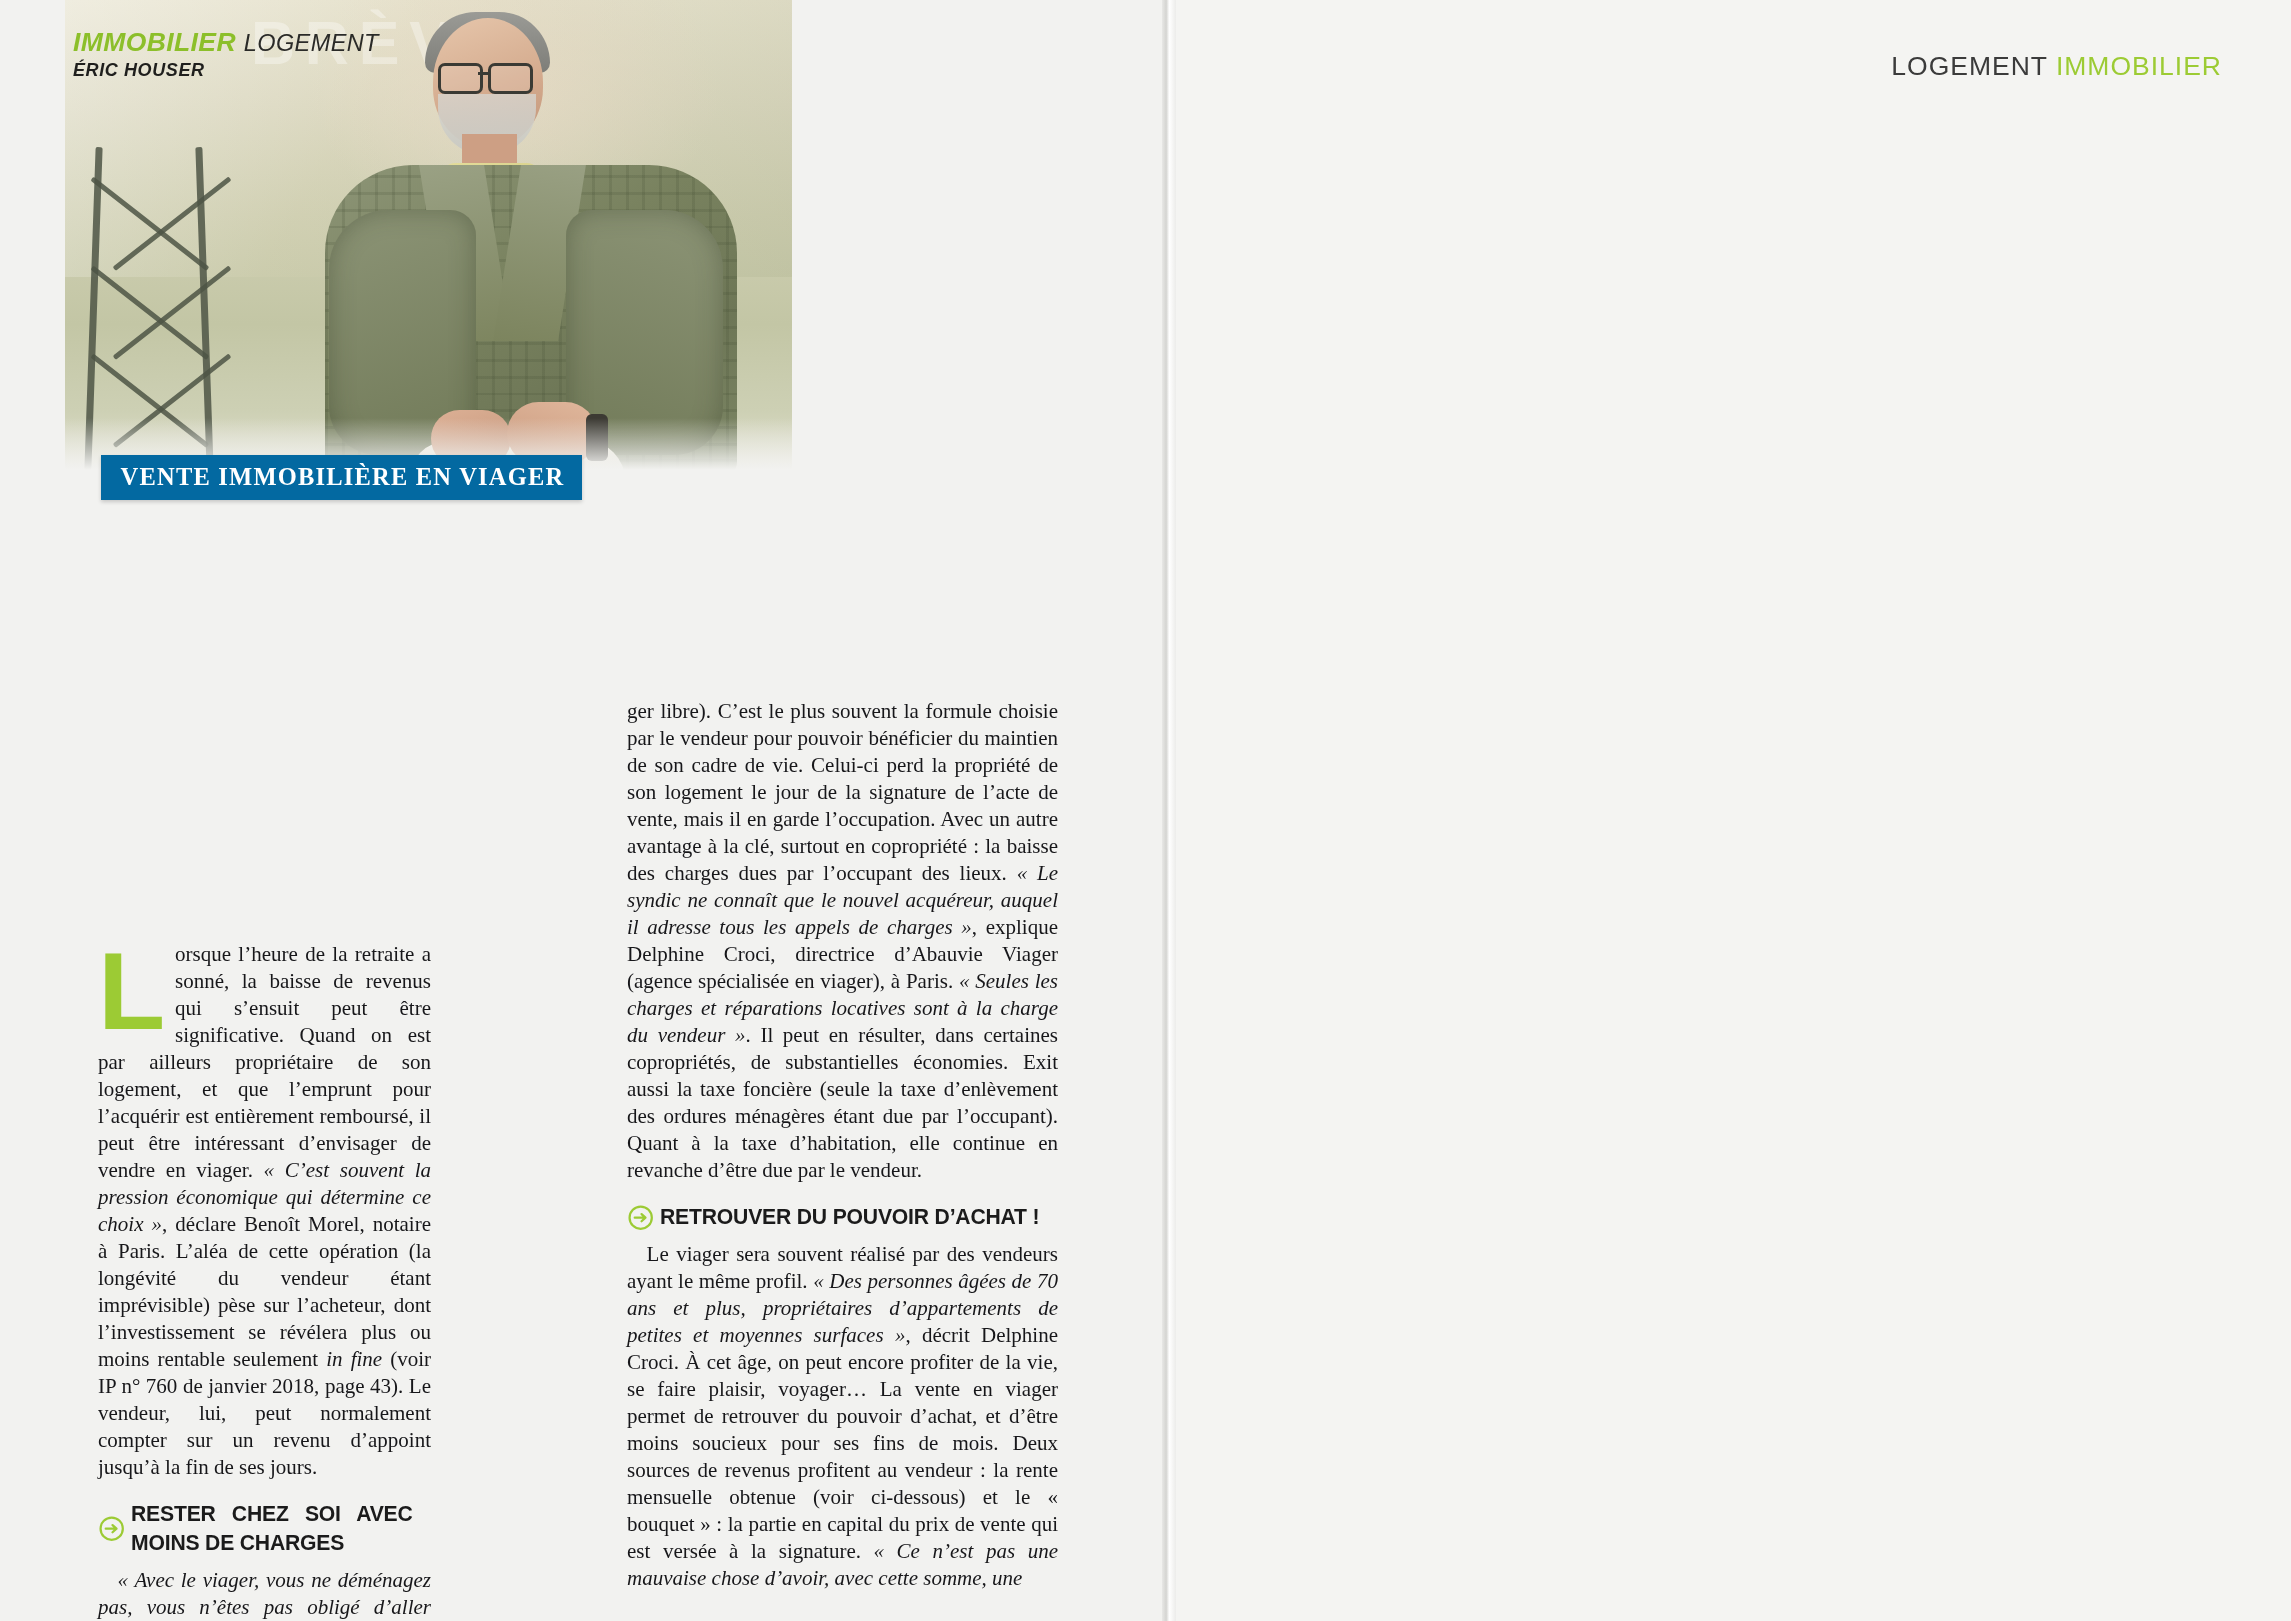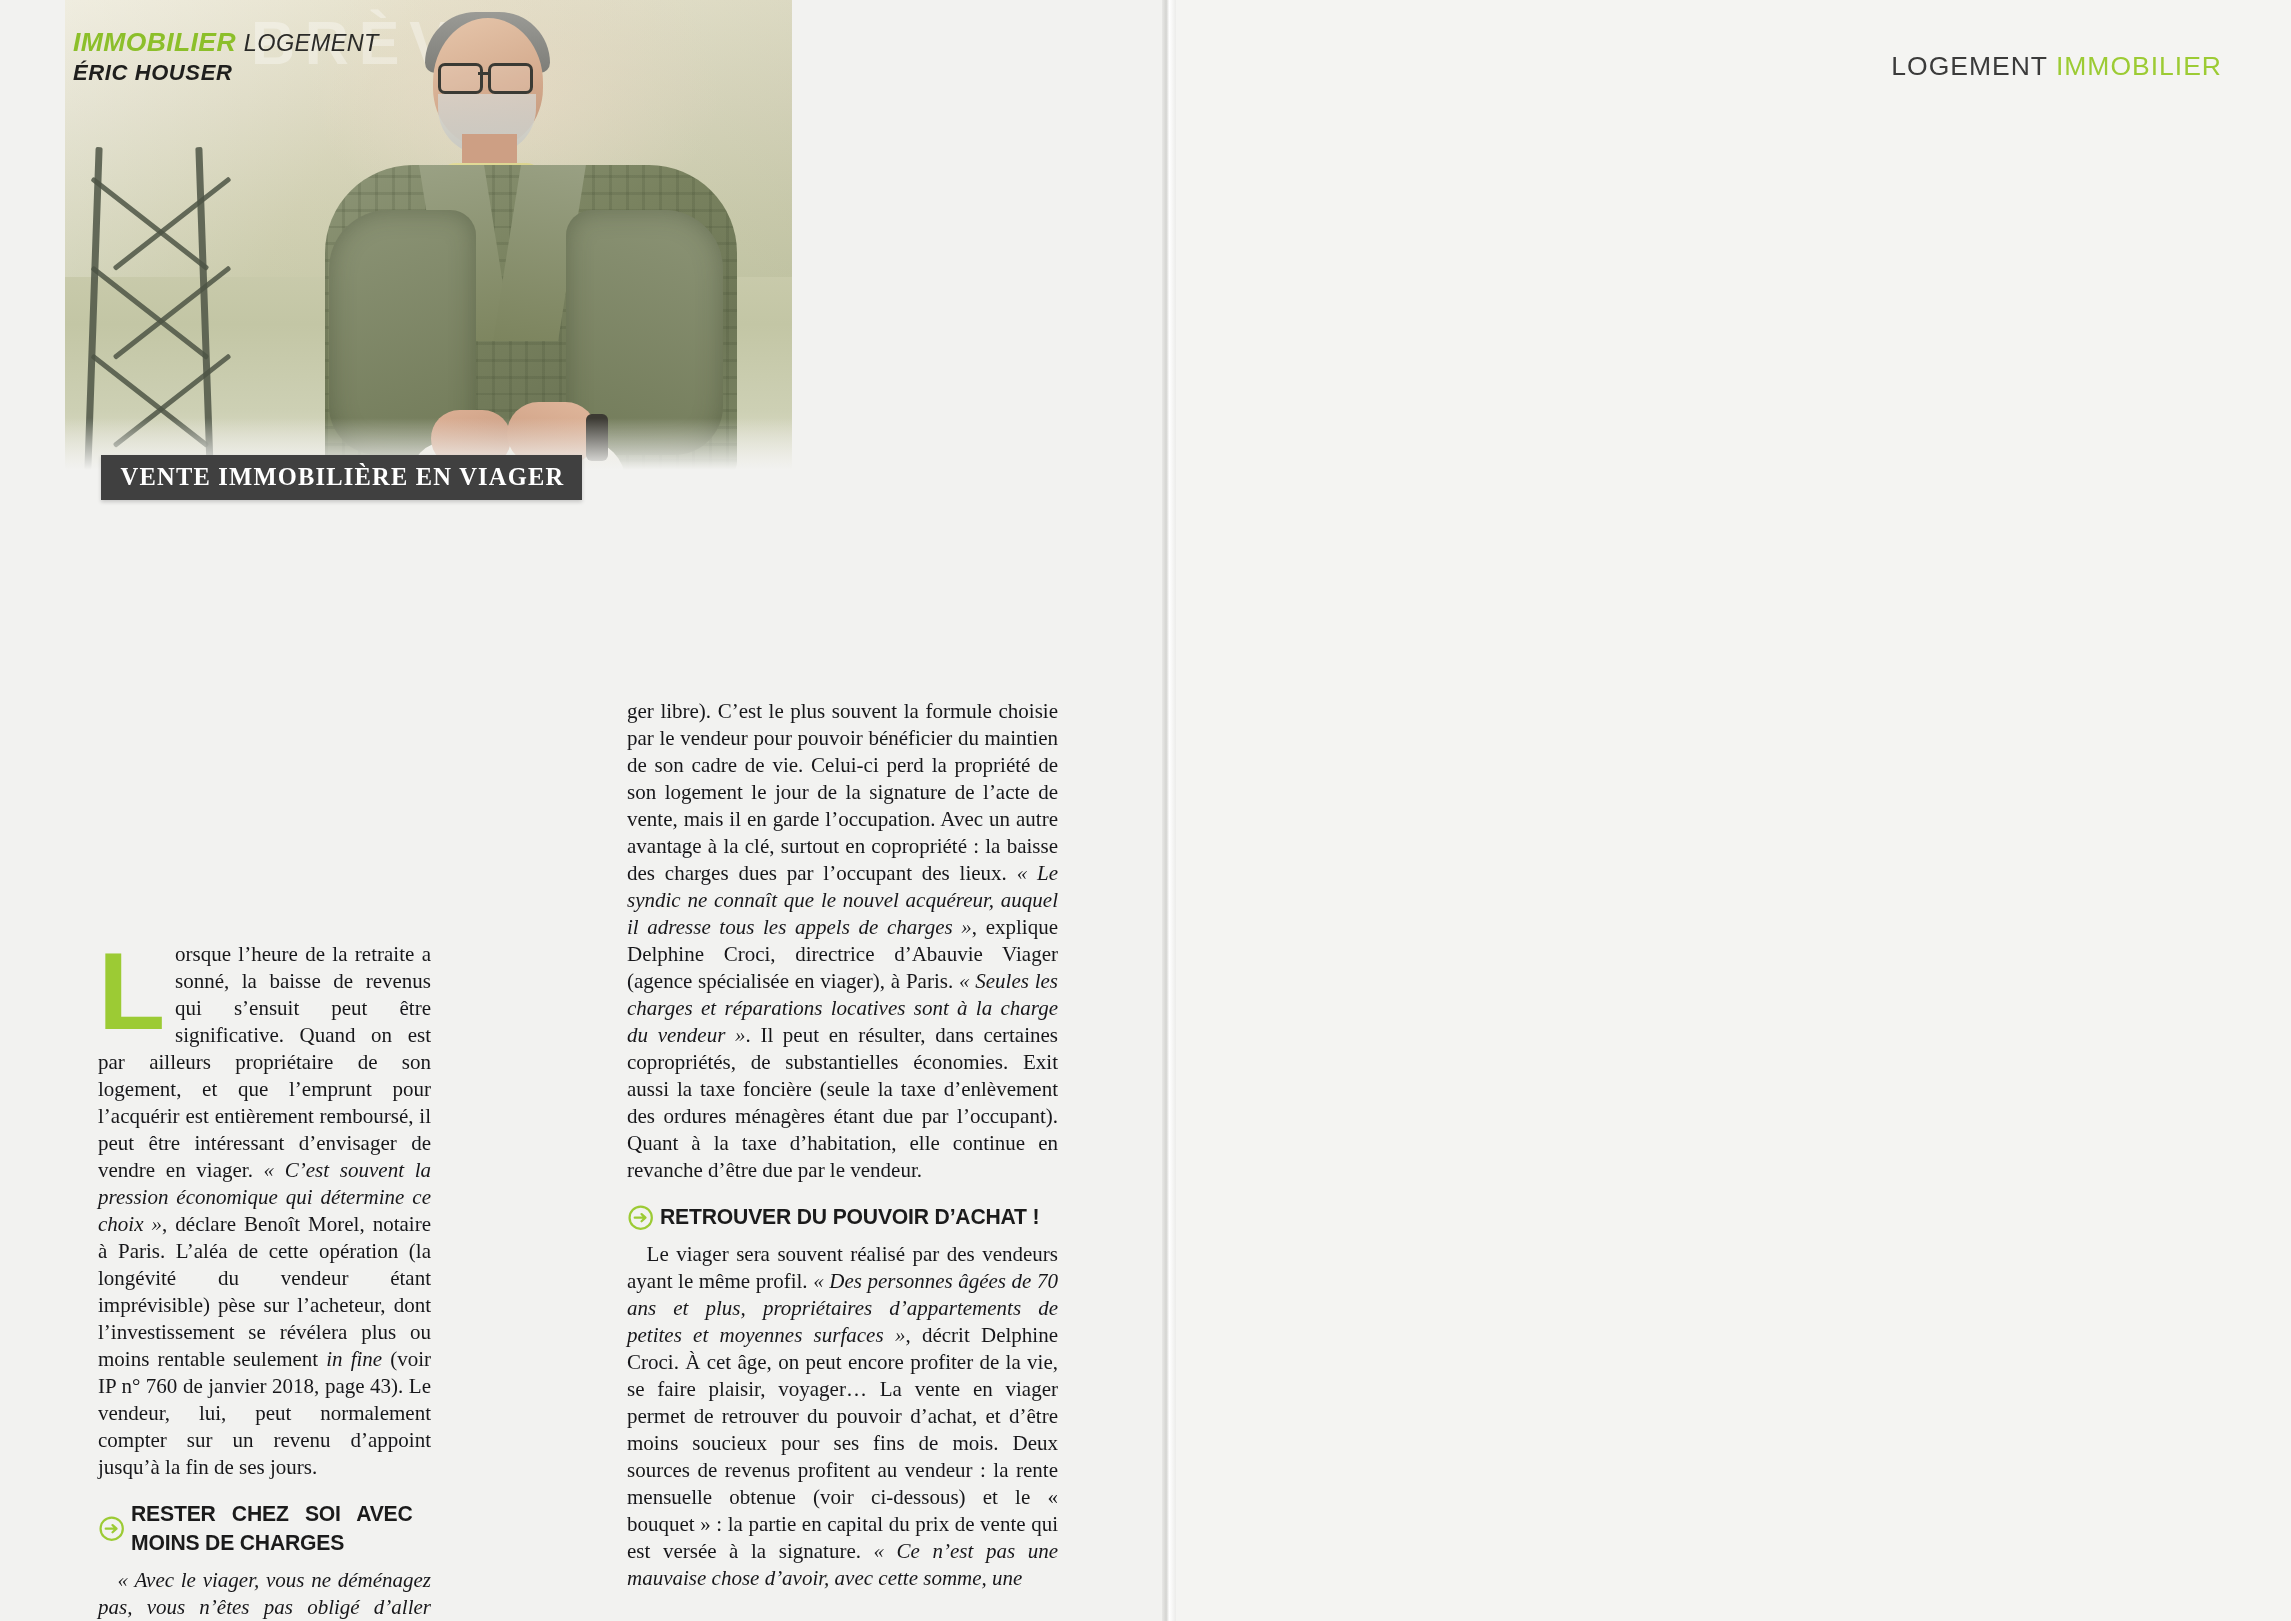--- a/index.html
+++ b/index.html
@@ -87,25 +87,25 @@
     background:linear-gradient(180deg,#efece0,#d9d5c4);}
   .hero-fade{position:absolute;left:0;bottom:0;width:100%;height:59px;
     background:linear-gradient(to bottom,rgba(242,242,240,0),#f2f2f0 88%);}
 
   
   .kicker{position:absolute;left:73px;top:29px;z-index:12;
     font-family:"Liberation Sans",sans-serif;font-style:italic;}
   .kicker .line1{font-size:26.5px;font-weight:700;letter-spacing:0.4px;line-height:1;}
   .kicker .k-green{color:#8cbf2a;}
   .kicker .k-dark{color:#2a2a28;font-weight:500;font-size:23.5px;}
-  .kicker .byline{margin-top:4.9px;font-size:22px;font-weight:700;color:#1f1f1d;letter-spacing:0.6px;}
+  .kicker .byline{margin-top:4.9px;font-size:18px;font-weight:700;color:#1f1f1d;letter-spacing:0.6px;}
 
   
   .banner{position:absolute;left:101px;top:455px;z-index:14;
-    background:#404040;color:#ffffff;padding:7.8px 17.6px 8.8px 19.6px;
+    background:#0369a1;color:#ffffff;padding:7.8px 17.6px 8.8px 19.6px;
     font-family:"Liberation Serif",serif;font-weight:700;font-style:normal;
     font-size:24.5px;letter-spacing:1.2px;
     box-shadow:0 2px 3.9px rgba(0,0,0,.18);}
 
   
   .headline{position:absolute;left:100px;top:502px;z-index:14;line-height:.96;}
   .headline div{font-family:"Liberation Sans",sans-serif;font-weight:300;
     font-size:75px;letter-spacing:0.5px;white-space:nowrap;}
   .headline .h-green{color:#9ccb34;}
   .headline .h-dark{color:#232327;}

